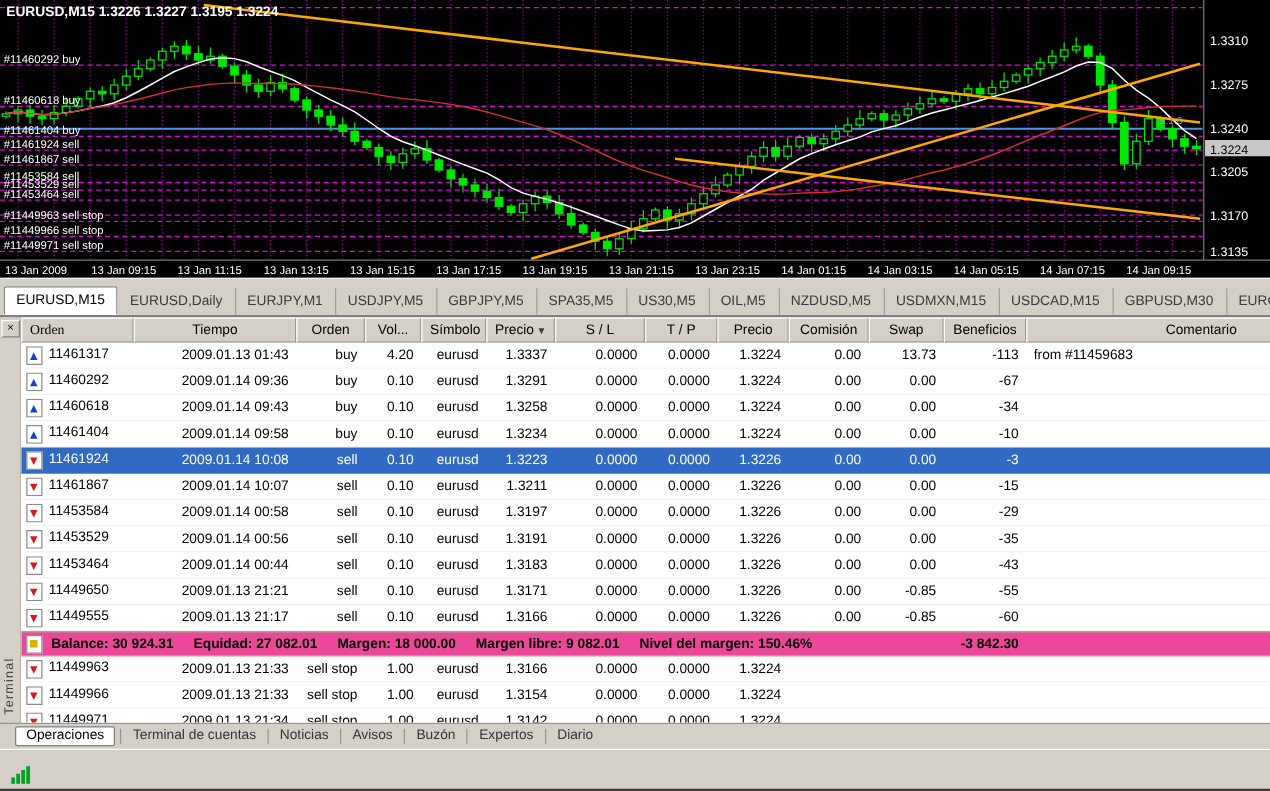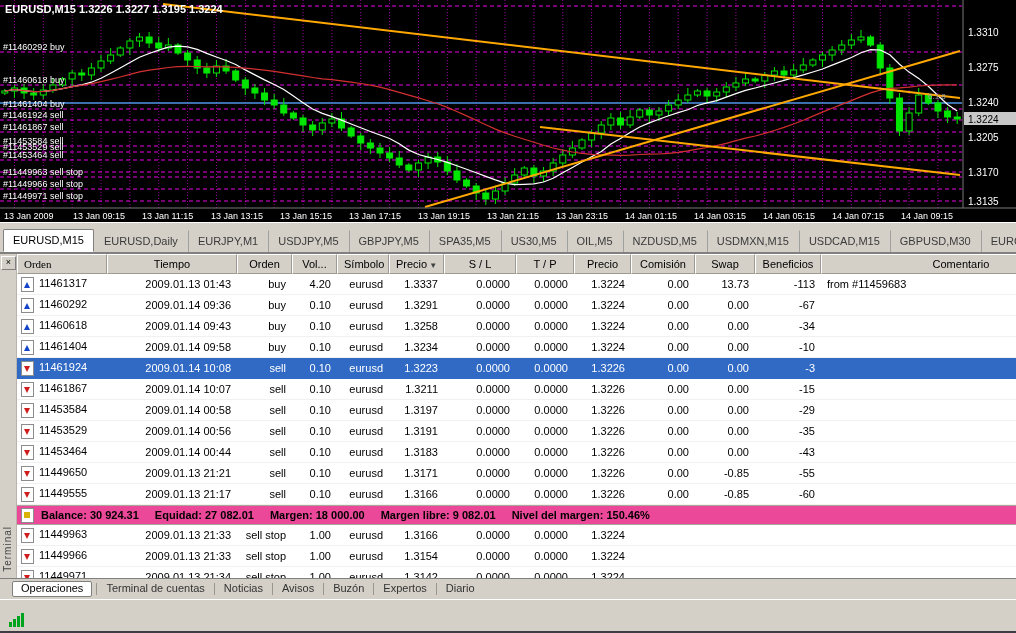--- a/index.html
+++ b/index.html
@@ -612,20 +612,21 @@
             <div class="td">-0.85</div>
             <div class="td">-60</div>
             <div class="td comment"></div>
           </div>
         </div>
       <div class="balance">
         <span class="oicon">
             <span class="bsq"></span>
           </span>
         <span id="balance-segs"><span class="bseg">Balance: 30 924.31</span><span class="bseg">Equidad: 27 082.01</span><span class="bseg">Margen: 18 000.00</span><span class="bseg">Margen libre: 9 082.01</span><span class="bseg">Nivel del margen: 150.46%</span></span>
+        <span class="bprofit">-3 842.30</span>
       </div>
       <div id="rows-pending">
           <div class="trow">
             <div class="td order">
               <span class="oicon">
                 <span class="arr down"></span>
               </span>
               <span>11449963</span>
             </div>
             <div class="td">2009.01.13 21:33</div>

